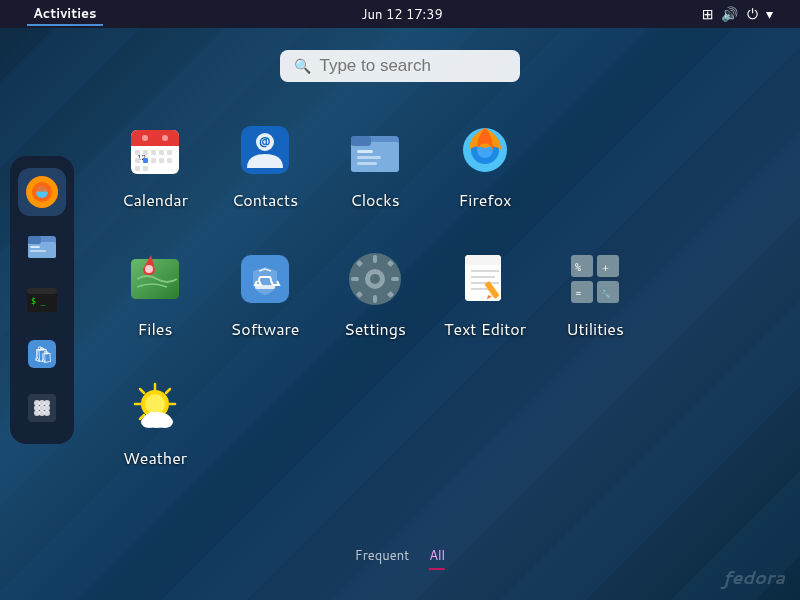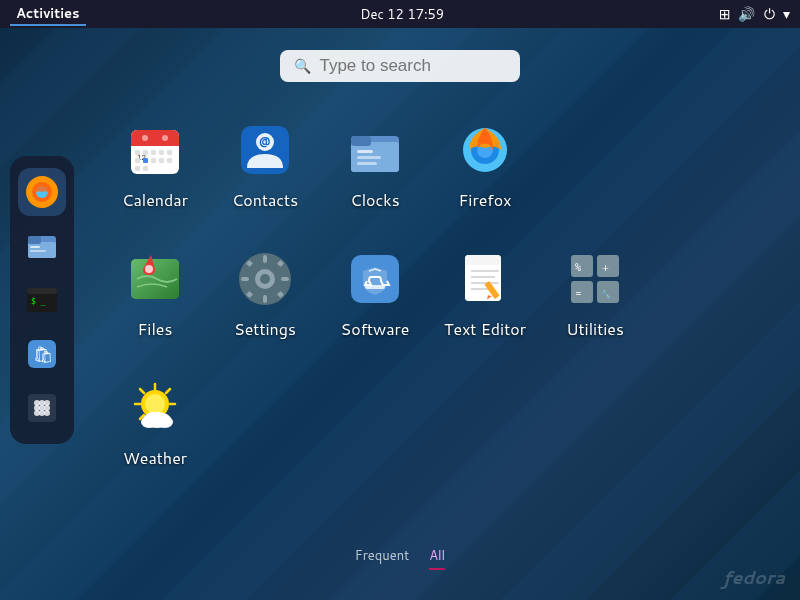--- a/index.html
+++ b/index.html
@@ -15,21 +15,21 @@
     
     #topbar {
       position: absolute;
       top: 0; left: 0; right: 0;
       height: 28px;
       background: #1a1a2e;
       display: flex;
       align-items: center;
       justify-content: space-between;
       z-index: 100;
-      padding: 0 10px;
+      padding: 0 27px;
     }
     #activities-btn {
       color: white;
       font-size: 13px;
       font-weight: bold;
       cursor: pointer;
       padding: 2px 6px;
       border-bottom: 2px solid #4a90d9;
     }
     #clock {
@@ -200,21 +200,21 @@
     .firefox-dock-icon {
       width: 36px;
       height: 36px;
     }
   </style>
 </head>
 <body>
 
 <div id="topbar">
   <div id="activities-btn">Activities</div>
-  <div id="clock">Dec 12  17:59</div>
+  <div id="clock">Jun 12  17:39</div>
   <div id="systray">
     <span class="tray-icon">⊞</span>
     <span class="tray-icon">🔊</span>
     <span class="tray-icon">⏻</span>
     <span class="tray-icon">▾</span>
   </div>
 </div>
 
 <div id="bg"></div>
 
@@ -371,53 +371,53 @@
           <path d="M10 28 Q20 22 30 28 Q40 34 50 28" stroke="#81C784" stroke-width="2" fill="none"></path>
           <path d="M10 36 Q25 30 40 36" stroke="#81C784" stroke-width="1.5" fill="none"></path>
         </svg>
       </div>
       <span class="app-label">Files</span>
     </div>
 
     <div class="app-item">
       <div class="app-icon-wrapper">
         <svg class="icon-svg" viewBox="0 0 56 56">
+          <rect x="4" y="4" width="48" height="48" rx="10" fill="#4A90D9"></rect>
+          <path d="M16 20 L28 16 L40 20 L40 32 Q40 40 28 44 Q16 40 16 32 Z" fill="white" opacity="0.2"></path>
+          <path d="M20 30 L18 34 L24 34 L22 30 Q22 26 24 26 L32 26 Q34 26 34 30 L36 34 L42 34 L40 30" fill="none" stroke="white" stroke-width="2"></path>
+          <rect x="18" y="34" width="20" height="4" rx="2" fill="white" opacity="0.8"></rect>
+          <path d="M22 20 L28 18 L34 20" stroke="white" stroke-width="1.5" fill="none" opacity="0.8"></path>
+        </svg>
+      </div>
+      <span class="app-label">Software</span>
+    </div>
+
+    <div class="app-item">
+      <div class="app-icon-wrapper">
+        <svg class="icon-svg" viewBox="0 0 56 56">
           <circle cx="28" cy="28" r="26" fill="#546E7A"></circle>
           <circle cx="28" cy="28" r="10" fill="#90A4AE"></circle>
           <circle cx="28" cy="28" r="5" fill="#546E7A"></circle>
 
           <rect x="26" y="4" width="4" height="8" rx="2" fill="#90A4AE"></rect>
           <rect x="26" y="44" width="4" height="8" rx="2" fill="#90A4AE"></rect>
           <rect x="4" y="26" width="8" height="4" rx="2" fill="#90A4AE"></rect>
           <rect x="44" y="26" width="8" height="4" rx="2" fill="#90A4AE"></rect>
           <rect x="10" y="10" width="5" height="5" rx="1" fill="#90A4AE" transform="rotate(45 12.5 12.5)"></rect>
           <rect x="41" y="10" width="5" height="5" rx="1" fill="#90A4AE" transform="rotate(45 43.5 12.5)"></rect>
           <rect x="10" y="41" width="5" height="5" rx="1" fill="#90A4AE" transform="rotate(45 12.5 43.5)"></rect>
           <rect x="41" y="41" width="5" height="5" rx="1" fill="#90A4AE" transform="rotate(45 43.5 43.5)"></rect>
         </svg>
       </div>
       <span class="app-label">Settings</span>
     </div>
 
     <div class="app-item">
       <div class="app-icon-wrapper">
         <svg class="icon-svg" viewBox="0 0 56 56">
-          <rect x="4" y="4" width="48" height="48" rx="10" fill="#4A90D9"></rect>
-          <path d="M16 20 L28 16 L40 20 L40 32 Q40 40 28 44 Q16 40 16 32 Z" fill="white" opacity="0.2"></path>
-          <path d="M20 30 L18 34 L24 34 L22 30 Q22 26 24 26 L32 26 Q34 26 34 30 L36 34 L42 34 L40 30" fill="none" stroke="white" stroke-width="2"></path>
-          <rect x="18" y="34" width="20" height="4" rx="2" fill="white" opacity="0.8"></rect>
-          <path d="M22 20 L28 18 L34 20" stroke="white" stroke-width="1.5" fill="none" opacity="0.8"></path>
-        </svg>
-      </div>
-      <span class="app-label">Software</span>
-    </div>
-
-    <div class="app-item">
-      <div class="app-icon-wrapper">
-        <svg class="icon-svg" viewBox="0 0 56 56">
           <rect x="8" y="4" width="36" height="46" rx="4" fill="#FFF9C4"></rect>
           <rect x="8" y="4" width="36" height="46" rx="4" fill="white"></rect>
           <rect x="8" y="4" width="36" height="10" rx="4" fill="#F5F5F5"></rect>
           <line x1="14" y1="20" x2="42" y2="20" stroke="#ccc" stroke-width="1.5"></line>
           <line x1="14" y1="26" x2="38" y2="26" stroke="#ccc" stroke-width="1.5"></line>
           <line x1="14" y1="32" x2="42" y2="32" stroke="#ccc" stroke-width="1.5"></line>
           <line x1="14" y1="38" x2="34" y2="38" stroke="#ccc" stroke-width="1.5"></line>
 
           <rect x="32" y="30" width="6" height="18" rx="1" fill="#FFA726" transform="rotate(-35 35 39)"></rect>
           <polygon points="29,47 32,44 35,47" fill="#FF7043" transform="rotate(-35 32 46)"></polygon>

